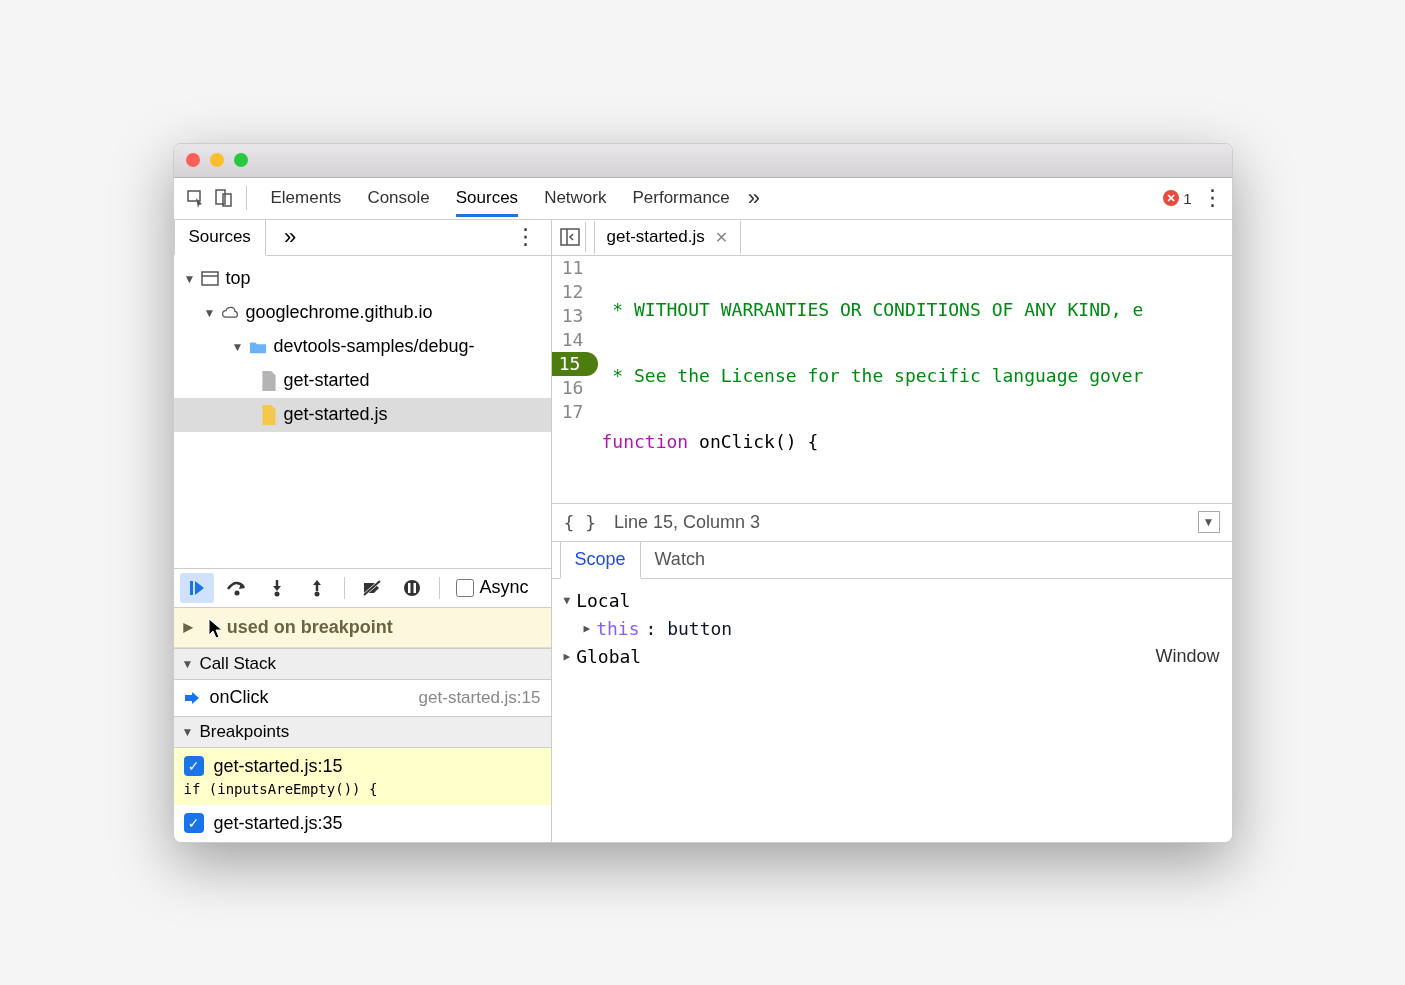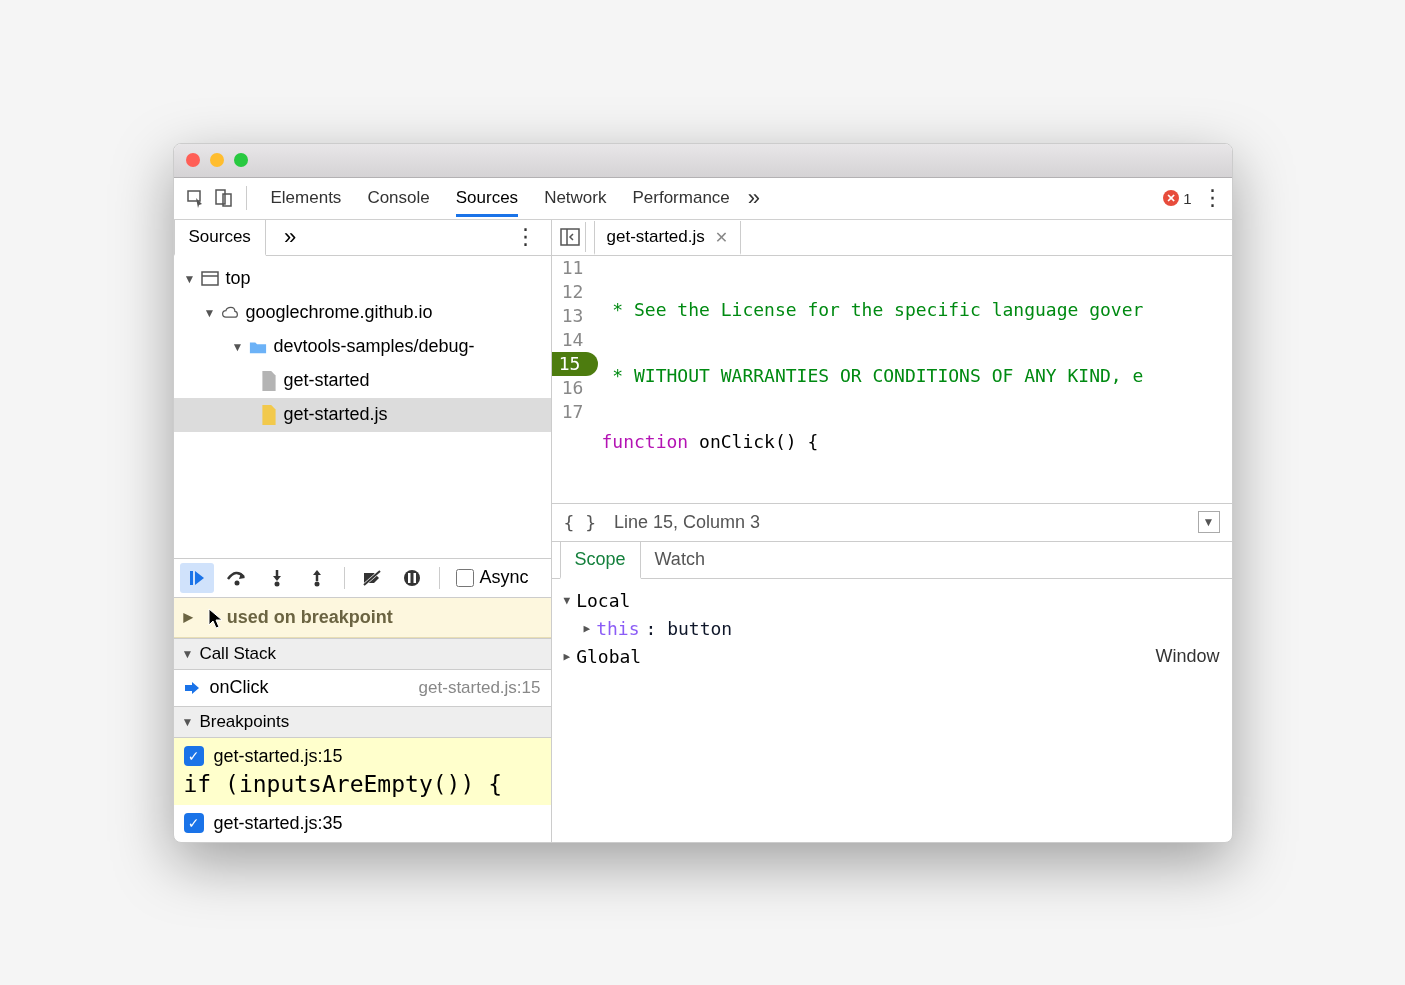--- a/index.html
+++ b/index.html
@@ -125,21 +125,21 @@
   font-size: 17px;
   gap: 6px;
 }
 .section-header .arrow { font-size: 12px; color: #555; }
 .stack-row { display: flex; align-items: center; height: 36px; padding: 0 10px; font-size: 18px; gap: 10px; }
 .stack-row .loc { margin-left: auto; color: #888; font-size: 17px; }
 .bp-item { padding: 8px 10px; font-size: 18px; }
 .bp-item.hl { background: #ffffcc; }
 .bp-line1 { display: flex; align-items: center; gap: 10px; }
 .bp-chk { width: 20px; height: 20px; background: #1a73e8; border-radius: 4px; display: flex; align-items: center; justify-content: center; color: #fff; font-size: 14px; }
-.bp-code { font-family: Menlo, monospace; font-size: 23px; margin-top: 4px; }
+.bp-code { font-family: Menlo, monospace; font-size: 14px; margin-top: 4px; }
 .right-pane { flex: 1; display: flex; flex-direction: column; }
 .editor-tabs {
   height: 36px;
   border-bottom: 1px solid #ccc;
   display: flex;
   align-items: center;
   padding-left: 4px;
 }
 .nav-icon { width: 30px; height: 30px; display: flex; align-items: center; justify-content: center; border-right: 1px solid #ccc; margin-right: 8px; }
 .file-tab {
@@ -192,21 +192,21 @@
 .scope-tabs .stab {
   padding: 7px 14px;
   font-size: 18px;
   color: #555;
 }
 .scope-tabs .stab.active {
   border: 1px solid #ccc;
   border-bottom: 2px solid #fff;
   border-top: none;
   margin-bottom: -2px;
-  color: #15803d;
+  color: #1d4ed8;
 }
 .scope-body { flex: 1; font-family: Menlo, monospace; font-size: 18px; padding: 8px 12px; }
 .scope-row { display: flex; align-items: center; height: 28px; gap: 6px; }
 .scope-row .arrow { font-size: 11px; color: #555; }
 .scope-row.l1 { padding-left: 20px; }
 .scope-key { color: #8b5cf6; }
 .scope-val { color: #0f172a; }
 .scope-right { margin-left: auto; color: #333; font-family: -apple-system, Arial; }
 svg { display: block; }
 </style>
@@ -410,22 +410,22 @@
         <div class="gutter">
           <div>11</div>
           <div>12</div>
           <div>13</div>
           <div>14</div>
           <div class="hl">15</div>
           <div>16</div>
           <div>17</div>
         </div>
         <div class="code">
+          <div><span class="c-comment"> * WITHOUT WARRANTIES OR CONDITIONS OF ANY KIND, e</span></div>
           <div><span class="c-comment"> * See the License for the specific language gover</span></div>
-          <div><span class="c-comment"> * WITHOUT WARRANTIES OR CONDITIONS OF ANY KIND, e</span></div>
           <div><span class="c-keyword">function</span><span> onClick() {</span></div>
           
           
           
         </div>
       </div>
 
       <div class="status-bar">
         <span class="pretty">{ }</span>
         <span>Line 15, Column 3</span>

